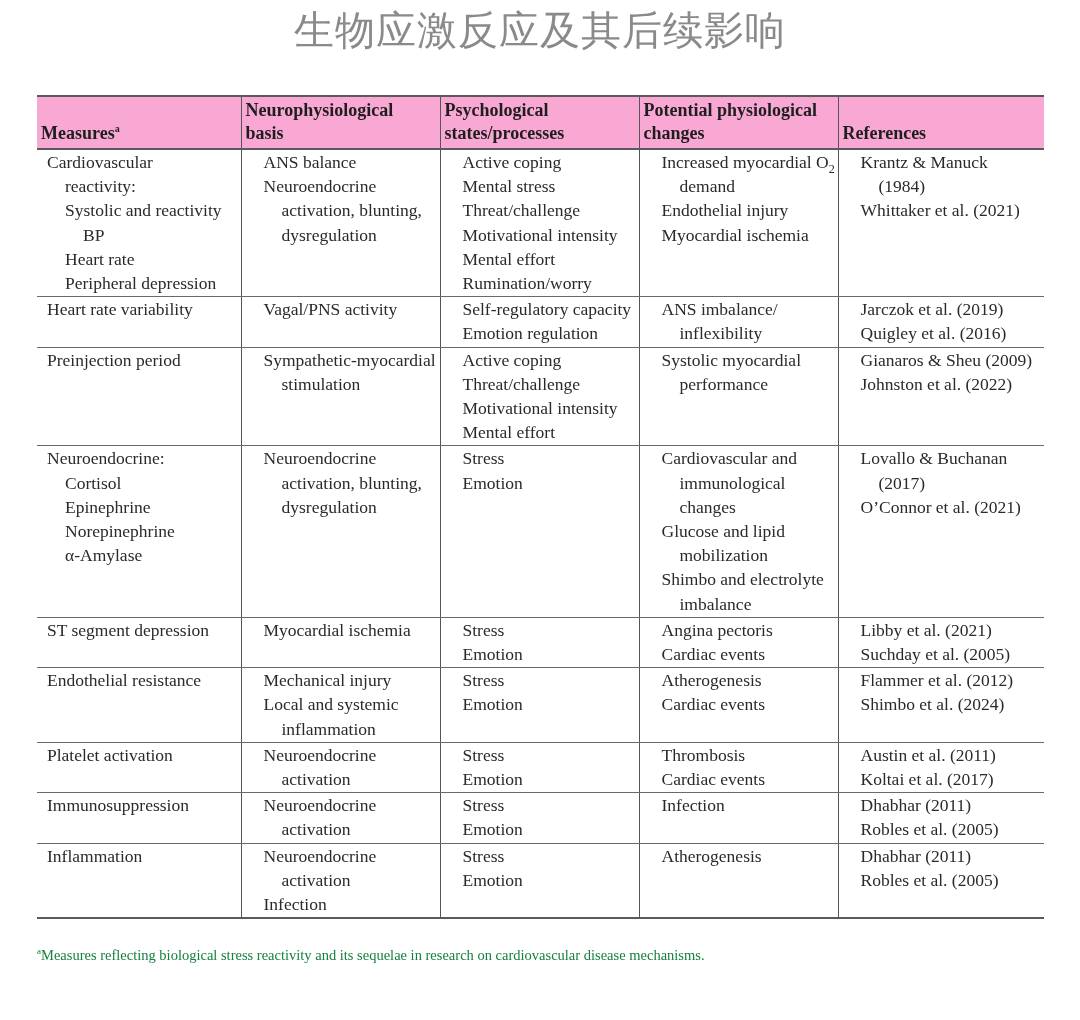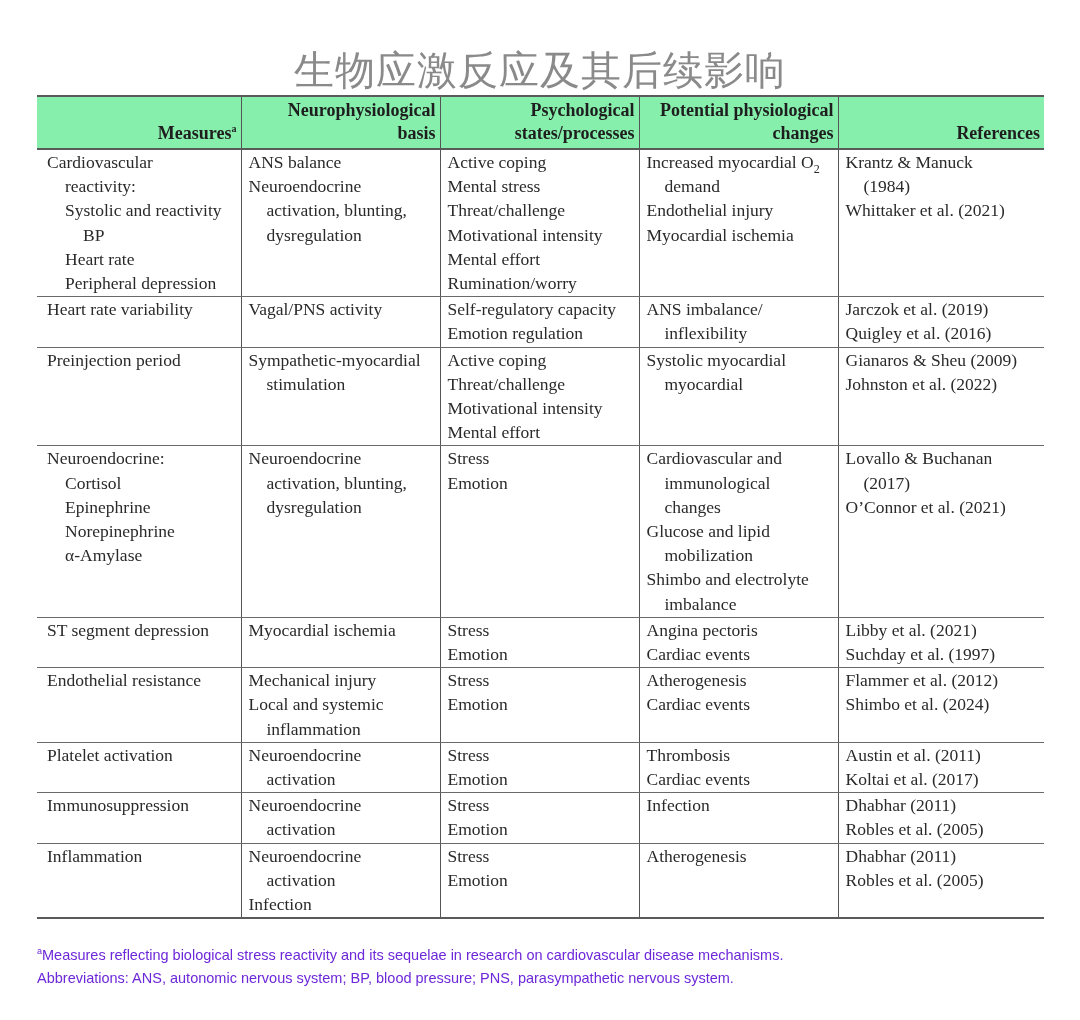--- a/index.html
+++ b/index.html
@@ -1,49 +1,49 @@
 <!DOCTYPE html>
 <html><head>
 <meta charset="utf-8">
 <style>
   html, body { margin: 0; padding: 0; background: #ffffff; }
   body { width: 1080px; height: 1020px; position: relative; overflow: hidden; }
   .title {
     position: absolute; left: 0; top: 4px; width: 1080px; text-align: center;
     font-family: "DejaVu Sans", sans-serif; font-size: 40px; color: #8a8a8a;
-    letter-spacing: 1px; line-height: 52px; margin-top: 40px;
+    letter-spacing: 1px; line-height: 52px;
   }
   .table-wrap { position: absolute; left: 37px; top: 95px; width: 1007px; }
   table {
     border-collapse: collapse; width: 1007px; table-layout: fixed;
     font-family: "Liberation Serif", serif; color: #2a2a2a;
   }
   col.c1 { width: 204px; } col.c2 { width: 199px; } col.c3 { width: 199px; }
   col.c4 { width: 199px; } col.c5 { width: 206px; }
   thead th {
-    background: #86efac; font-weight: bold; font-size: 18px; line-height: 23px;
-    vertical-align: bottom; text-align: right; padding: 2px 4px 3px 4px;
+    background: #f9a8d4; font-weight: bold; font-size: 18px; line-height: 23px;
+    vertical-align: bottom; text-align: left; padding: 2px 4px 3px 4px;
     border-top: 2px solid #5a5a5a; border-bottom: 2px solid #5a5a5a;
     height: 46px; color: #1e1e1e;
   }
   thead th + th { border-left: 1.5px solid #555; }
   tbody td {
     font-size: 17.5px; line-height: 24.2px; vertical-align: top;
     padding: 0 6px 1px 10px; border-bottom: 1.5px solid #6a6a6a;
   }
-  tbody td + td { border-left: 1.5px solid #555; padding-left: 7px; }
+  tbody td + td { border-left: 1.5px solid #555; padding-left: 22px; }
   tbody tr:last-child td { border-bottom: 2px solid #5a5a5a; }
   .ln { display: block; white-space: nowrap; }
   .ln.ind { padding-left: 18px; }
   .ln.ind2 { padding-left: 36px; }
   sup { font-size: 10px; vertical-align: super; line-height: 0; }
   sub { font-size: 12px; vertical-align: sub; line-height: 0; }
   .notes {
     position: absolute; left: 37px; top: 944px; width: 1000px;
-    font-family: Liberation Sans, sans-serif; font-size: 14.5px; line-height: 23px; color: #6d28d9;
+    font-family: Liberation Serif, serif; font-size: 14.5px; line-height: 23px; color: #15803d;
   }
   .notes sup { font-size: 9px; }
 </style>
 </head>
 <body>
 
 <div class="title">生物应激反应及其后续影响</div>
 
 <div class="table-wrap">
   <table>
@@ -137,21 +137,21 @@
             <span class="ln ind">stimulation</span>
           </td>
           <td>
             <span class="ln">Active coping</span>
             <span class="ln">Threat/challenge</span>
             <span class="ln">Motivational intensity</span>
             <span class="ln">Mental effort</span>
           </td>
           <td>
             <span class="ln">Systolic myocardial</span>
-            <span class="ln ind">myocardial</span>
+            <span class="ln ind">performance</span>
           </td>
           <td>
             <span class="ln">Gianaros &amp; Sheu (2009)</span>
             <span class="ln">Johnston et al. (2022)</span>
           </td>
         </tr>
         <tr>
           <td>
             <span class="ln">Neuroendocrine:</span>
             <span class="ln ind">Cortisol</span>
@@ -193,21 +193,21 @@
           <td>
             <span class="ln">Stress</span>
             <span class="ln">Emotion</span>
           </td>
           <td>
             <span class="ln">Angina pectoris</span>
             <span class="ln">Cardiac events</span>
           </td>
           <td>
             <span class="ln">Libby et al. (2021)</span>
-            <span class="ln">Suchday et al. (1997)</span>
+            <span class="ln">Suchday et al. (2005)</span>
           </td>
         </tr>
         <tr>
           <td>
             <span class="ln">Endothelial resistance</span>
           </td>
           <td>
             <span class="ln">Mechanical injury</span>
             <span class="ln">Local and systemic</span>
             <span class="ln ind">inflammation</span>
@@ -286,14 +286,13 @@
             <span class="ln">Dhabhar (2011)</span>
             <span class="ln">Robles et al. (2005)</span>
           </td>
         </tr>
       </tbody>
   </table>
 </div>
 
 <div class="notes">
   <div><sup>a</sup><span>Measures reflecting biological stress reactivity and its sequelae in research on cardiovascular disease mechanisms.</span></div>
-  <div>Abbreviations: ANS, autonomic nervous system; BP, blood pressure; PNS, parasympathetic nervous system.</div>
 </div>
 
 </body></html>

